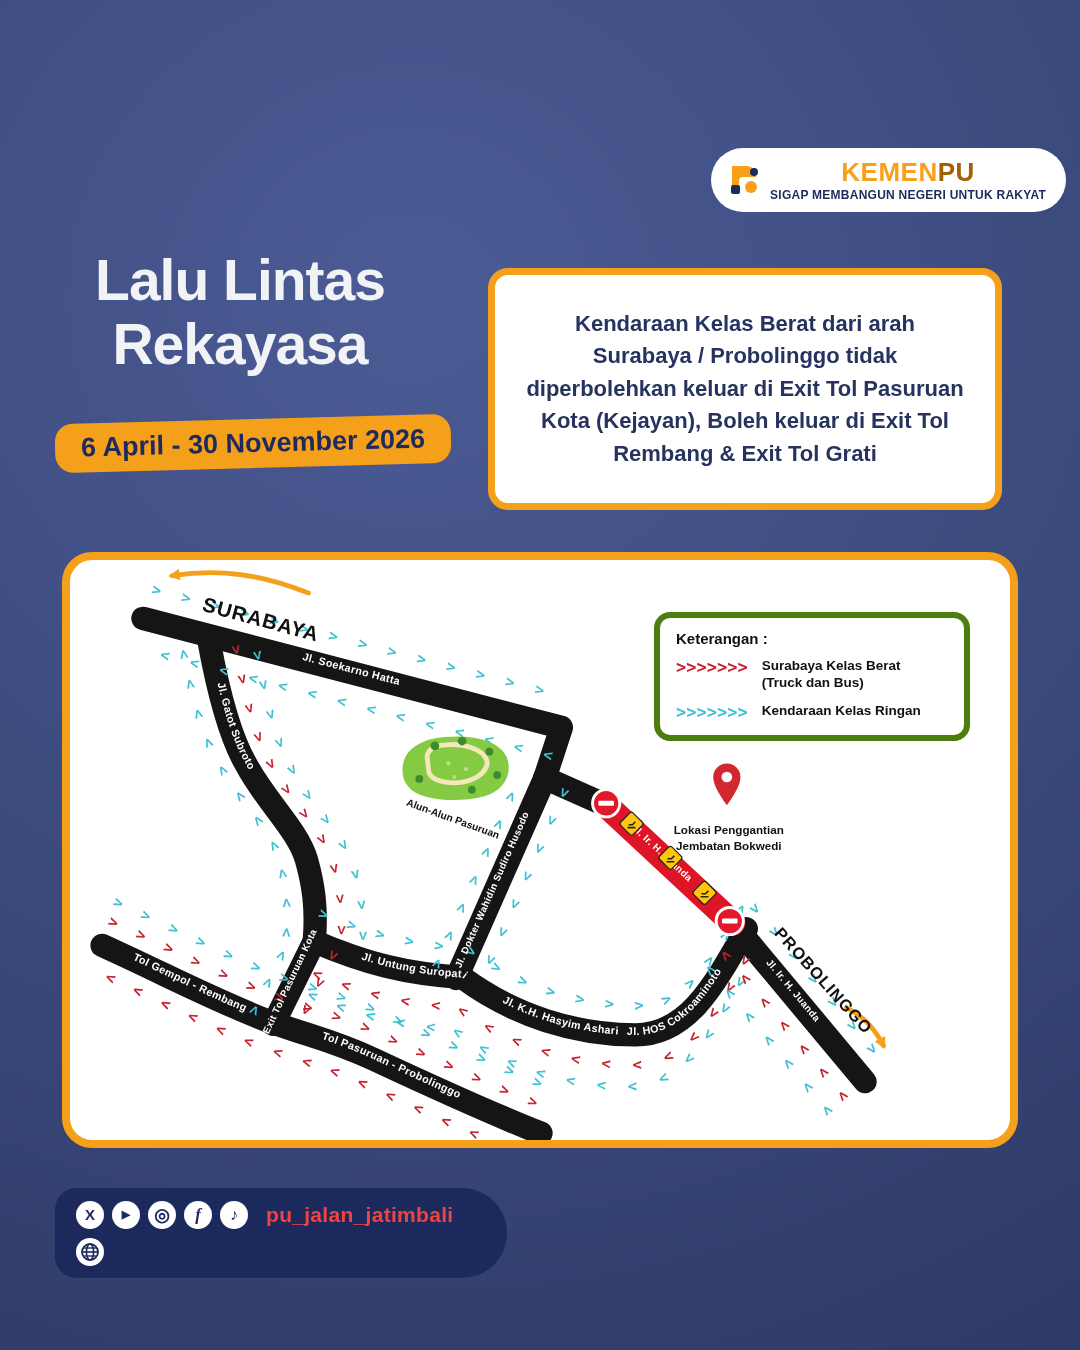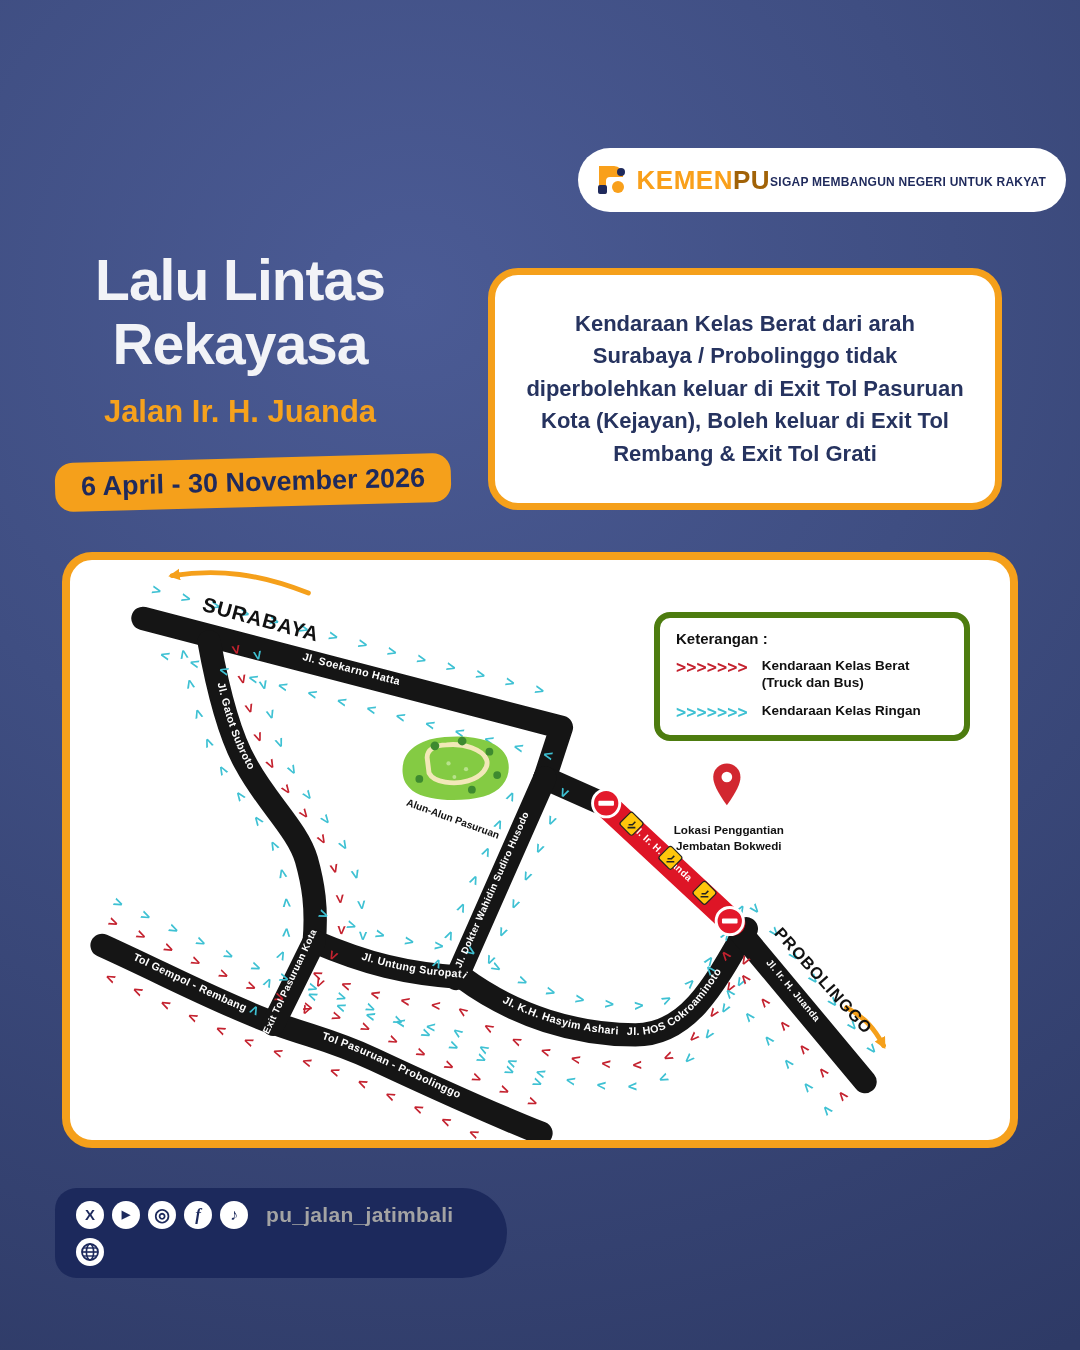--- a/index.html
+++ b/index.html
@@ -6,38 +6,38 @@
   body{
     width:1080px;height:1350px;position:relative;overflow:hidden;
     font-family:"Liberation Sans", sans-serif;
     background:radial-gradient(120% 90% at 38% 22%, #4B5B95 0%, #3F4E82 42%, #2E3A66 100%);
   }
   
   .brand-badge{
     position:absolute;top:148px;right:14px;height:64px;background:#fff;
     border-radius:32px;display:flex;align-items:center;gap:9px;padding:0 20px 0 16px;
   }
-  .brand-text{display:flex;align-items:center;line-height:1;}
+  .brand-text{display:flex;flex-direction:column;align-items:center;line-height:1;}
   .brand-word{font-size:26px;font-weight:800;letter-spacing:.5px;display:flex;}
   .brand-kemen{color:#F9A01B;}
   .brand-pu{color:#a16207;}
   .brand-tagline{font-size:12px;font-weight:700;color:#1F2A5C;letter-spacing:.25px;margin-top:4px;white-space:nowrap;}
   
   .title-block{position:absolute;left:55px;top:248px;width:370px;text-align:center;}
   .title-line{font-size:57px;font-weight:800;color:#F2F3F7;line-height:1.13;letter-spacing:-1px;}
   .subtitle{margin-top:16px;font-size:31px;font-weight:800;color:#F6A21C;line-height:1.25;}
   .date-badge{
     display:inline-block;margin-top:26px;background:#F5A01B;color:#1F2A5C;
     font-size:27px;font-weight:800;padding:9px 26px;border-radius:18px;transform:rotate(-1.5deg);
     white-space:nowrap;
   }
   
   .notice-card{
     position:absolute;left:488px;top:268px;width:514px;height:242px;box-sizing:border-box;
-    background:#fff;border:7px solid #F5A01B;border-radius:30px;
+    background:#fff;border:7px solid #F5A01B;border-radius:20px;
     display:flex;align-items:center;justify-content:center;padding:20px 30px;
   }
   .notice-text{font-size:22px;font-weight:600;color:#26335F;text-align:center;line-height:1.48;}
   
   .map-card{
     position:absolute;left:62px;top:552px;width:956px;height:596px;box-sizing:border-box;
     background:#fff;border:8px solid #F5A01B;border-radius:30px;overflow:hidden;
   }
   .map-svg{position:absolute;left:0;top:0;width:940px;height:580px;}
   .chev{font-family:"DejaVu Sans Mono", monospace;font-weight:700;font-size:16px;letter-spacing:6px;}
@@ -62,21 +62,21 @@
   .footer-bar{
     position:absolute;left:55px;top:1188px;width:452px;height:90px;box-sizing:border-box;
     background:#1C295C;border-radius:22px 46px 46px 22px;
     display:flex;flex-direction:column;justify-content:center;gap:9px;padding:10px 18px 10px 21px;
   }
   .footer-row{display:flex;align-items:center;gap:8px;}
   .sicon{
     width:28px;height:28px;border-radius:50%;background:#fff;color:#1C295C;flex:0 0 auto;
     display:flex;align-items:center;justify-content:center;font-weight:800;font-size:15px;line-height:1;
   }
-  .footer-text{color:#a3a3a3;font-size:21px;font-weight:600;margin-left:10px;letter-spacing:.3px;}
+  .footer-text{color:#ef4444;font-size:21px;font-weight:600;margin-left:10px;letter-spacing:.3px;}
   .footer-text.url{margin-left:10px;}
 </style>
 </head>
 <body>
 
 <div class="brand-badge">
   <svg width="34" height="34" viewBox="0 0 34 34">
     <path d="M5,3 h15 a9,9 0 0 1 9,9 v2 h-13 a4,4 0 0 0 -4,4 v13 h-2 a5,5 0 0 1 -5,-5 z" fill="#F9A01B"></path>
     <rect x="4" y="22" width="9" height="9" rx="2" fill="#1F2A5C"></rect>
     <circle cx="24" cy="24" r="6" fill="#F9A01B"></circle>
@@ -88,21 +88,20 @@
         <span class="brand-pu">PU</span>
     </div>
     <div class="brand-tagline">SIGAP MEMBANGUN NEGERI UNTUK RAKYAT</div>
   </div>
 </div>
 
 <div class="title-block">
   <div class="title-line">Lalu Lintas</div>
   <div class="title-line">Rekayasa</div>
   <div class="subtitle">
-    <div>Jalan Ir. H. Juanda</div>
   </div>
   <div><span class="date-badge">6 April - 30 November 2026</span></div>
 </div>
 
 <div class="notice-card">
   <div class="notice-text">Kendaraan Kelas Berat dari arah Surabaya / Probolinggo tidak diperbolehkan keluar di Exit Tol Pasuruan Kota (Kejayan), Boleh keluar di Exit Tol Rembang &amp; Exit Tol Grati</div>
 </div>
 
 <div class="map-card">
   <svg class="map-svg" viewBox="0 0 956 596">
@@ -226,21 +225,21 @@
     </g>
     <text class="maplabel" font-size="12" text-anchor="middle" x="672" y="282">Lokasi Penggantian</text>
     <text class="maplabel" font-size="12" text-anchor="middle" x="672" y="298">Jembatan Bokwedi</text>
   </svg>
 
   <div class="legend-card">
     <div class="legend-title">Keterangan :</div>
     <div class="legend-row">
       <span class="legend-chevrons red">&gt;&gt;&gt;&gt;&gt;&gt;&gt;</span>
       <span class="legend-label">
-        <span>Kendaraan Kelas Berat</span><br>
+        <span>Surabaya Kelas Berat</span><br>
         <span>(Truck dan Bus)</span>
       </span>
     </div>
     <div class="legend-row">
       <span class="legend-chevrons teal">&gt;&gt;&gt;&gt;&gt;&gt;&gt;</span>
       <span class="legend-label">Kendaraan Kelas Ringan</span>
     </div>
   </div>
 </div>
 

